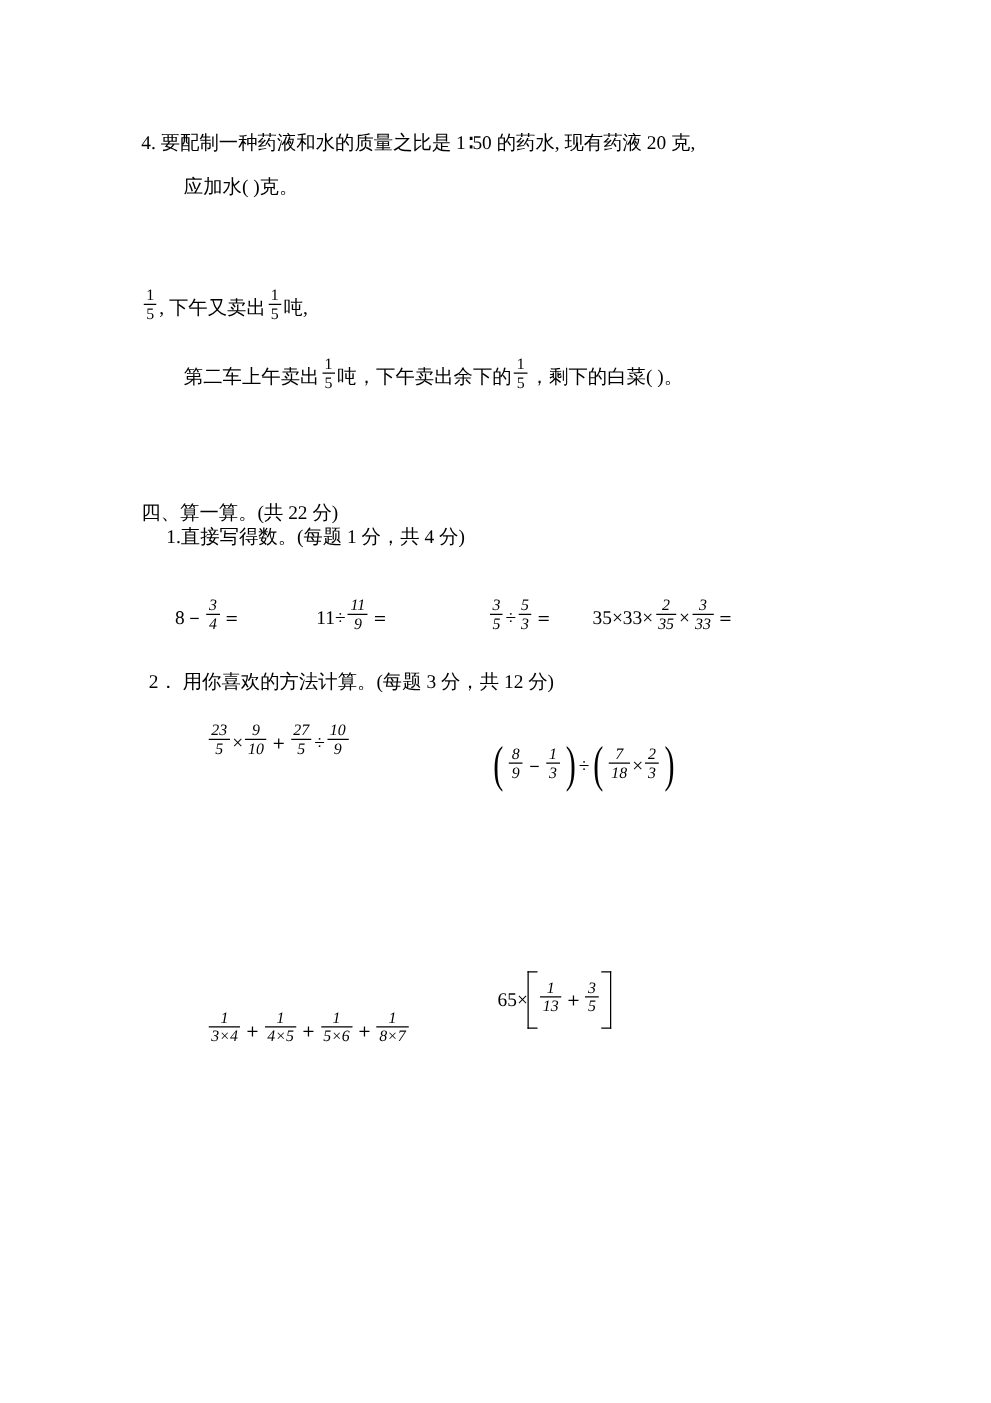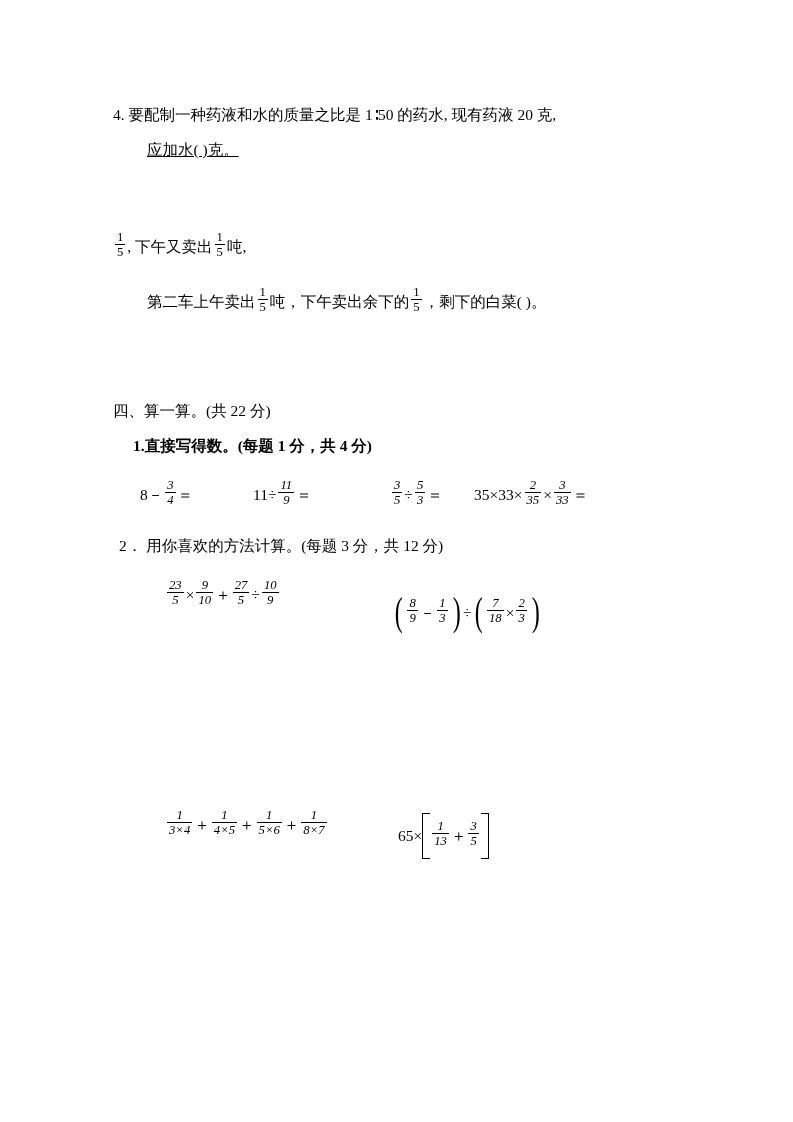--- a/index.html
+++ b/index.html
@@ -85,36 +85,36 @@
   .sectiontitle { font-size: 15.5px; }
 </style>
 </head>
 <body>
 
 <div class="page">
 
   <div class="block indent-q" style="top:100px;">
     <span class="qtext">4. 要配制一种药液和水的质量之比是 1∶50 的药水, 现有药液 20 克,</span>
   </div>
-  <div class="block indent-sub" style="top:135px;text-decoration:underline;">
+  <div class="block indent-sub" style="top:135px;">
     <span class="qtext">应加水(        )克。</span>
   </div>
 
   <div class="block indent-q" style="top:232px;">
     <span class="frac"><span class="num">1</span><span class="den">5</span></span><span>, 下午又卖出</span><span class="frac"><span class="num">1</span><span class="den">5</span></span><span>吨,</span>
   </div>
   <div class="block indent-sub" style="top:287px;">
     <span>第二车上午卖出</span><span class="frac"><span class="num">1</span><span class="den">5</span></span><span>吨，下午卖出余下的</span><span class="frac"><span class="num">1</span><span class="den">5</span></span><span>，剩下的白菜(        )。</span>
   </div>
 
   <div class="block" style="left:113px; top:396px;">
     <span class="sectiontitle">四、算一算。(共 22 分)</span>
   </div>
 
-  <div class="block" style="left:133px; top:431px;font-weight:bold;">
+  <div class="block" style="left:133px; top:415px;">
     <span>1.直接写得数。(每题 1 分，共 4 分)</span>
   </div>
 
   <div class="block mathline" style="left:140px; top:480px;">
     <span class="plain">8</span><span class="op">－</span><span class="frac"><span class="num">3</span><span class="den">4</span></span><span class="op">＝</span>
   </div>
 
   <div class="block mathline" style="left:253px; top:480px;">
     <span class="plain">11</span><span class="op">÷</span><span class="frac"><span class="num">11</span><span class="den">9</span></span><span class="op">＝</span>
   </div>
@@ -136,17 +136,17 @@
   </div>
 
   <div class="block mathline" style="left:392px; top:576px;">
     <span class="rdbrkt-l">(</span><span class="frac"><span class="num">8</span><span class="den">9</span></span><span class="op">－</span><span class="frac"><span class="num">1</span><span class="den">3</span></span><span class="rdbrkt-r">)</span><span class="op">÷</span><span class="rdbrkt-l">(</span><span class="frac"><span class="num">7</span><span class="den">18</span></span><span class="op">×</span><span class="frac"><span class="num">2</span><span class="den">3</span></span><span class="rdbrkt-r">)</span>
   </div>
 
   <div class="block mathline" style="left:165px; top:810px;">
     <span class="frac"><span class="num">1</span><span class="den">3×4</span></span><span class="op">＋</span><span class="frac"><span class="num">1</span><span class="den">4×5</span></span><span class="op">＋</span><span class="frac"><span class="num">1</span><span class="den">5×6</span></span><span class="op">＋</span><span class="frac"><span class="num">1</span><span class="den">8×7</span></span>
   </div>
 
-  <div class="block mathline" style="left:398px; top:814px;">
+  <div class="block mathline" style="left:398px; top:778px;">
     <span class="plain">65</span><span class="op">×</span><span class="sqbrkt-l"></span><span class="frac"><span class="num">1</span><span class="den">13</span></span><span class="op">＋</span><span class="frac"><span class="num">3</span><span class="den">5</span></span><span class="sqbrkt-r"></span>
   </div>
 
 </div>
 
 </body></html>

